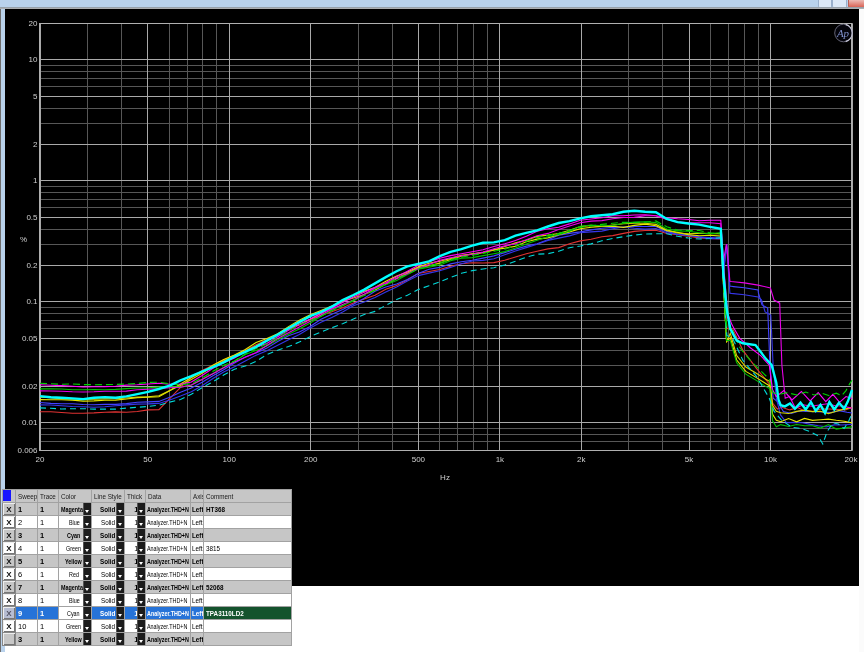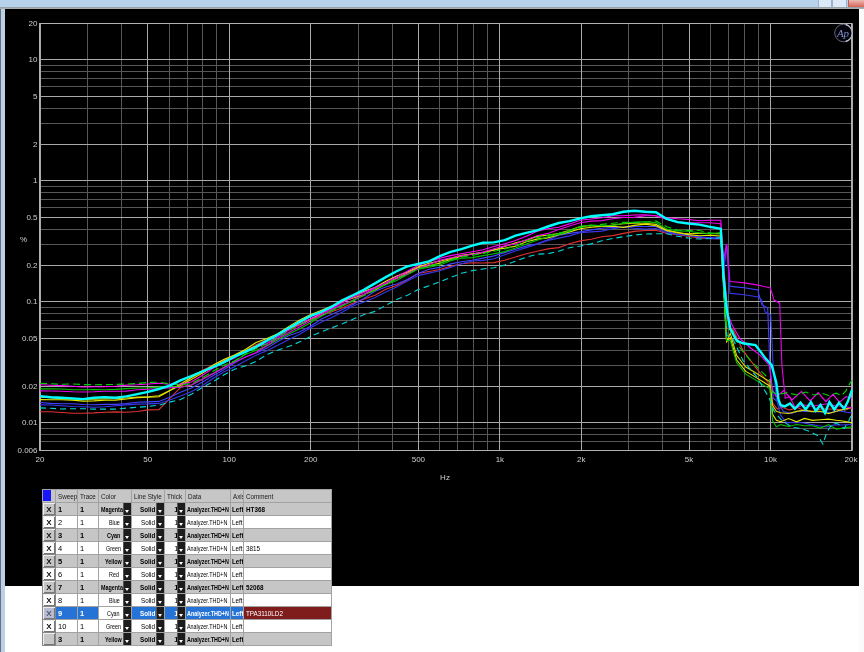--- a/index.html
+++ b/index.html
@@ -10,38 +10,38 @@
   #titlebar{left:0;top:0;width:864px;height:7px;background:#b9d2ec;}
   #grayline{left:0;top:7px;width:864px;height:2px;background:linear-gradient(#8d9aa5,#b7b7b7);}
   #btnmin{left:818px;top:0;width:12px;height:7px;background:#dde9f7;border:1px solid #9ab0cc;border-top:none;border-radius:0 0 2px 2px;}
   #btnmax{left:832px;top:0;width:13px;height:7px;background:#dde9f7;border:1px solid #9ab0cc;border-top:none;border-radius:0 0 2px 2px;}
   #btncls{left:848px;top:0;width:15px;height:7px;background:linear-gradient(#ecbcb6,#d96457);border:1px solid #b86055;border-top:none;border-radius:0 0 2px 2px;}
   #leftstrip{left:0;top:9px;width:5px;height:643px;background:#b9d2ec;border-left:1px solid #6f6f6f;box-sizing:border-box;}
   #chartblack{left:5px;top:9px;width:854px;height:577px;background:#000;}
   #rightwhite{left:859px;top:9px;width:5px;height:643px;background:#fbfbfb;}
   
   #grid{left:2px;top:489px;width:290px;border-collapse:collapse;table-layout:fixed;
-        font-size:7.5px;color:#000;margin-left:40px;}
+        font-size:7.5px;color:#000;}
   #grid td{border:1px solid #a2a2a2;padding:0 0 0 2px;height:12px;overflow:hidden;
            white-space:nowrap;vertical-align:middle;}
   #grid tr.g td{background:#c6c6c6;font-weight:bold;}
   #grid tr.w td{background:#ffffff;}
   #grid tr.sel td{background:#2673d8;color:#fff;font-weight:bold;}
   #grid td.hdr{background:#c6c6c6;color:#1a1a1a;font-weight:normal;}
   #grid td.xc{background:#c3c3c3;border:1px solid #888;box-shadow:inset 1px 1px 0 #eee, inset -1px -1px 0 #777;
               text-align:center;font-weight:bold;color:#111;padding:0;font-size:8px;}
   #grid tr.sel td.xc{background:#b6bdd2;color:#556;}
   #grid td.dd{padding:0;position:relative;text-align:center;}
   .cnd{display:inline-block;transform:scaleX(0.84);transform-origin:0 50%;white-space:nowrap;}
   .cnd2{display:inline-block;transform:scaleX(0.72);transform-origin:0 50%;white-space:nowrap;}
   .ddv{display:inline-block;vertical-align:top;padding-left:2px;}
   .ddb{position:absolute;right:0;top:0;bottom:0;width:7px;background:#1c1c1c;border-left:1px solid #555;}
   .ddb:after{content:"";position:absolute;left:1px;bottom:2px;width:0;height:0;
              border-left:2.5px solid transparent;border-right:2.5px solid transparent;border-top:3px solid #fff;}
-  #grid tr.sel td.cmt-sel{background:#7f1d1d;color:#fff;font-weight:normal;}
+  #grid tr.sel td.cmt-sel{background:#14532d;color:#fff;font-weight:bold;}
   #grid tr.sel td.cyancell{background:#ffffff;color:#000;font-weight:normal;}
   #bluesq{position:absolute;left:0px;top:0px;width:8px;height:11px;background:#1616ff;}
 </style>
 </head>
 <body>
   <div class="abs" id="chartblack"><svg width="854" height="475" viewBox="0 0 854 475" font-family="Liberation Sans, sans-serif" shape-rendering="auto">
       <g transform="translate(-5,-9)">
         <path d="M87.5 23.5V450.5M121.5 23.5V450.5M169.5 23.5V450.5M187.5 23.5V450.5M202.5 23.5V450.5M216.5 23.5V450.5M358.5 23.5V450.5M392.5 23.5V450.5M439.5 23.5V450.5M457.5 23.5V450.5M473.5 23.5V450.5M487.5 23.5V450.5M628.5 23.5V450.5M662.5 23.5V450.5M710.5 23.5V450.5M728.5 23.5V450.5M744.5 23.5V450.5M758.5 23.5V450.5M40.0 441.5H852.0M40.0 434.5H852.0M40.0 428.5H852.0M40.0 365.5H852.0M40.0 350.5H852.0M40.0 328.5H852.0M40.0 320.5H852.0M40.0 313.5H852.0M40.0 307.5H852.0M40.0 244.5H852.0M40.0 229.5H852.0M40.0 207.5H852.0M40.0 199.5H852.0M40.0 192.5H852.0M40.0 186.5H852.0M40.0 123.5H852.0M40.0 108.5H852.0M40.0 86.5H852.0M40.0 78.5H852.0M40.0 71.5H852.0M40.0 65.5H852.0" stroke="#575757" stroke-width="1" fill="none"></path>
         <path d="M40.5 23.5V450.5M147.5 23.5V450.5M310.5 23.5V450.5M418.5 23.5V450.5M581.5 23.5V450.5M689.5 23.5V450.5M852.5 23.5V450.5M40.5 23.5V450.5M229.5 23.5V450.5M499.5 23.5V450.5M770.5 23.5V450.5M852.5 23.5V450.5M40.0 23.5H852.0M40.0 59.5H852.0M40.0 96.5H852.0M40.0 144.5H852.0M40.0 180.5H852.0M40.0 217.5H852.0M40.0 265.5H852.0M40.0 301.5H852.0M40.0 338.5H852.0M40.0 386.5H852.0M40.0 422.5H852.0M40.0 450.5H852.0" stroke="#a9a9a9" stroke-width="1" fill="none"></path>
         <rect x="39.5" y="23.5" width="812" height="427" fill="none" stroke="#b0b0b0" stroke-width="1"></rect>

